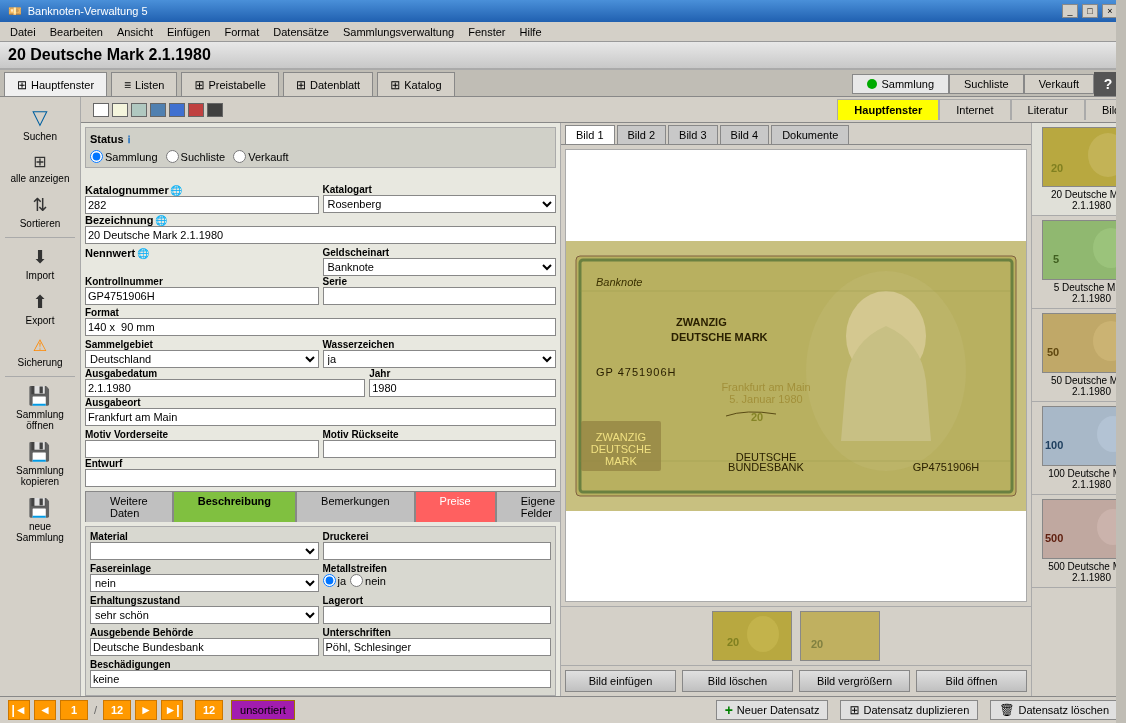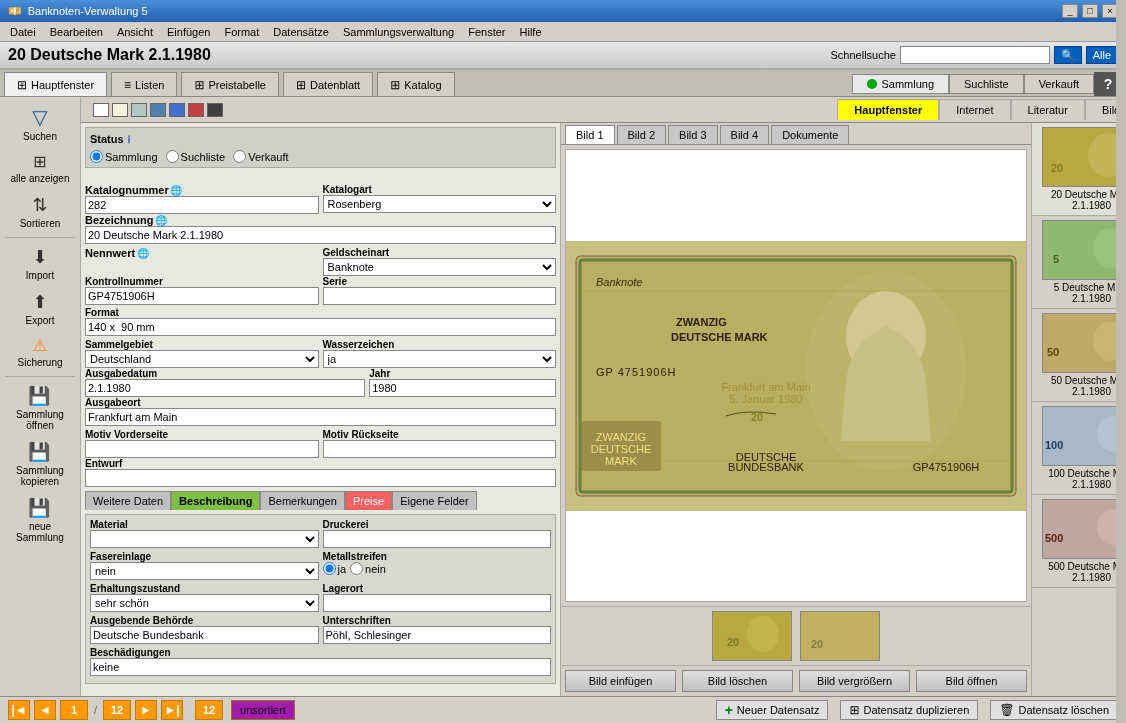--- a/index.html
+++ b/index.html
@@ -78,21 +78,21 @@
     .form-select { width: 100%; height: 18px; border: 1px solid #888; background: white; font-size: 11px; }
 
     
     #status-section { background: #d0d0c8; border: 1px solid #aaa; padding: 4px; margin-bottom: 16px; }
     .status-label { font-size: 10px; font-weight: bold; display: flex; align-items: center; gap: 4px; margin-bottom: 4px; }
     .status-radios { display: flex; gap: 8px; font-size: 11px; }
     .status-radio { display: flex; align-items: center; gap: 2px; cursor: pointer; }
 
     
     #form-tabs { display: flex; margin-bottom: 4px; }
-    .form-tab { padding: 3px 7px; background: #c0c0c0; border: 1px solid #888; border-bottom: none; cursor: pointer; font-size: 11px; }
+    .form-tab { padding: 3px 24px; background: #c0c0c0; border: 1px solid #888; border-bottom: none; cursor: pointer; font-size: 11px; }
     .form-tab.active { background: #a0d080; font-weight: bold; }
     .form-tab:first-child { background: #c0c0c0; }
     .form-tab:nth-child(3) { background: #c0c0c0; }
     .form-tab:nth-child(4) { background: #ff6060; color: white; }
 
     
     #nav-bar { height: 26px; background: #d4d0c8; display: flex; align-items: center; padding: 0 8px; gap: 4px; border-top: 1px solid #888; }
     .nav-btn { width: 22px; height: 20px; display: flex; align-items: center; justify-content: center; background: #ff9900; border: 1px solid #cc7700; cursor: pointer; font-size: 12px; color: white; font-weight: bold; }
     .nav-page { background: #ff9900; border: 1px solid #cc7700; height: 20px; min-width: 28px; display: flex; align-items: center; justify-content: center; color: white; font-weight: bold; padding: 0 4px; }
     .nav-sep { color: #666; margin: 0 2px; }
@@ -138,26 +138,20 @@
   <span class="menu-item">Einfügen</span>
   <span class="menu-item">Format</span>
   <span class="menu-item">Datensätze</span>
   <span class="menu-item">Sammlungsverwaltung</span>
   <span class="menu-item">Fenster</span>
   <span class="menu-item">Hilfe</span>
 </div>
 
 <div id="header">
   <span class="page-title">20 Deutsche Mark 2.1.1980</span>
-  <div class="search-area">
-    <span class="search-label">Schnellsuche</span>
-    <input class="search-input" type="text" style="">
-    <button class="search-btn">🔍</button>
-    <button class="alle-btn">Alle</button>
-  </div>
 </div>
 
 <div id="toolbar-row">
   <div id="toolbar-left">
     <div class="toolbar-tab active">
       <span class="tab-icon">⊞</span>
       <span>Hauptfenster</span>
     </div>
     <div class="toolbar-tab">
       <span class="tab-icon">≡</span>

